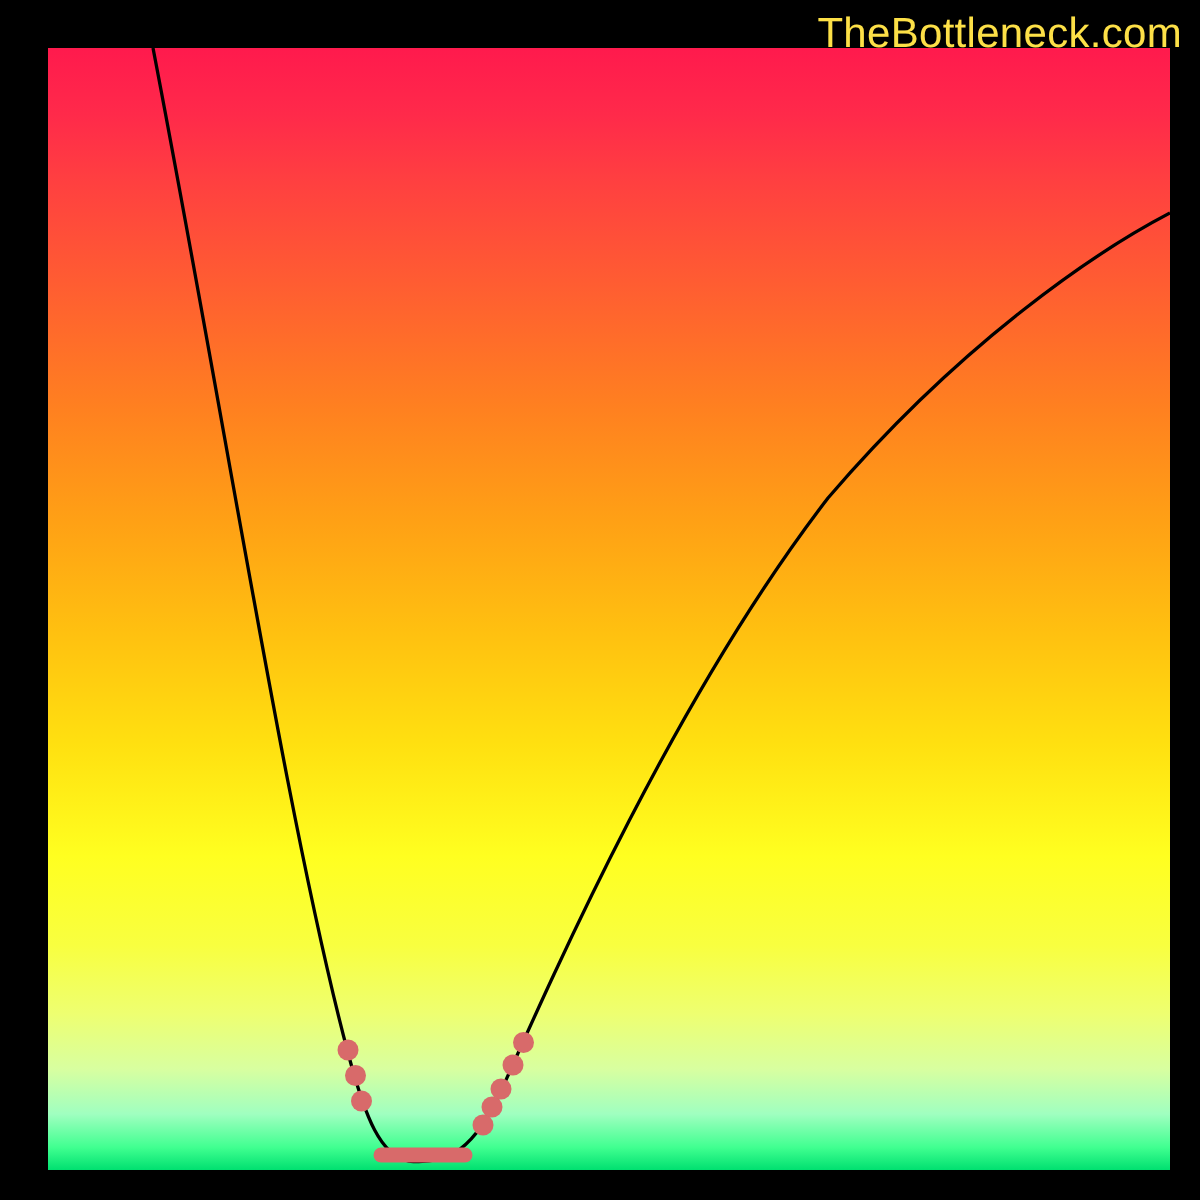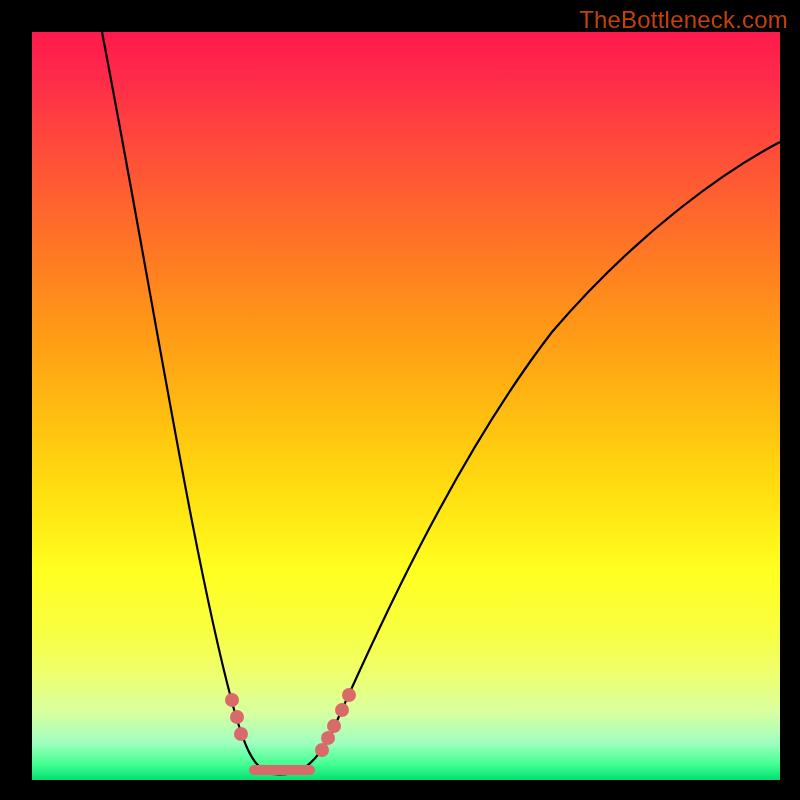--- a/index.html
+++ b/index.html
@@ -8,22 +8,22 @@
     height: 800px;
     background: #000;
     position: relative;
     font-family: Arial, Helvetica, sans-serif;
     overflow: hidden;
   }
   .watermark {
     position: absolute;
     top: 6px;
     right: 12px;
-    color: #c2410c;
-    font-size: 24px;
+    color: #fde047;
+    font-size: 28px;
     font-weight: 500;
     z-index: 10;
     letter-spacing: 0.2px;
   }
   .plot-area {
     position: absolute;
     left: 32px;
     top: 32px;
     width: 748px;
     height: 748px;

